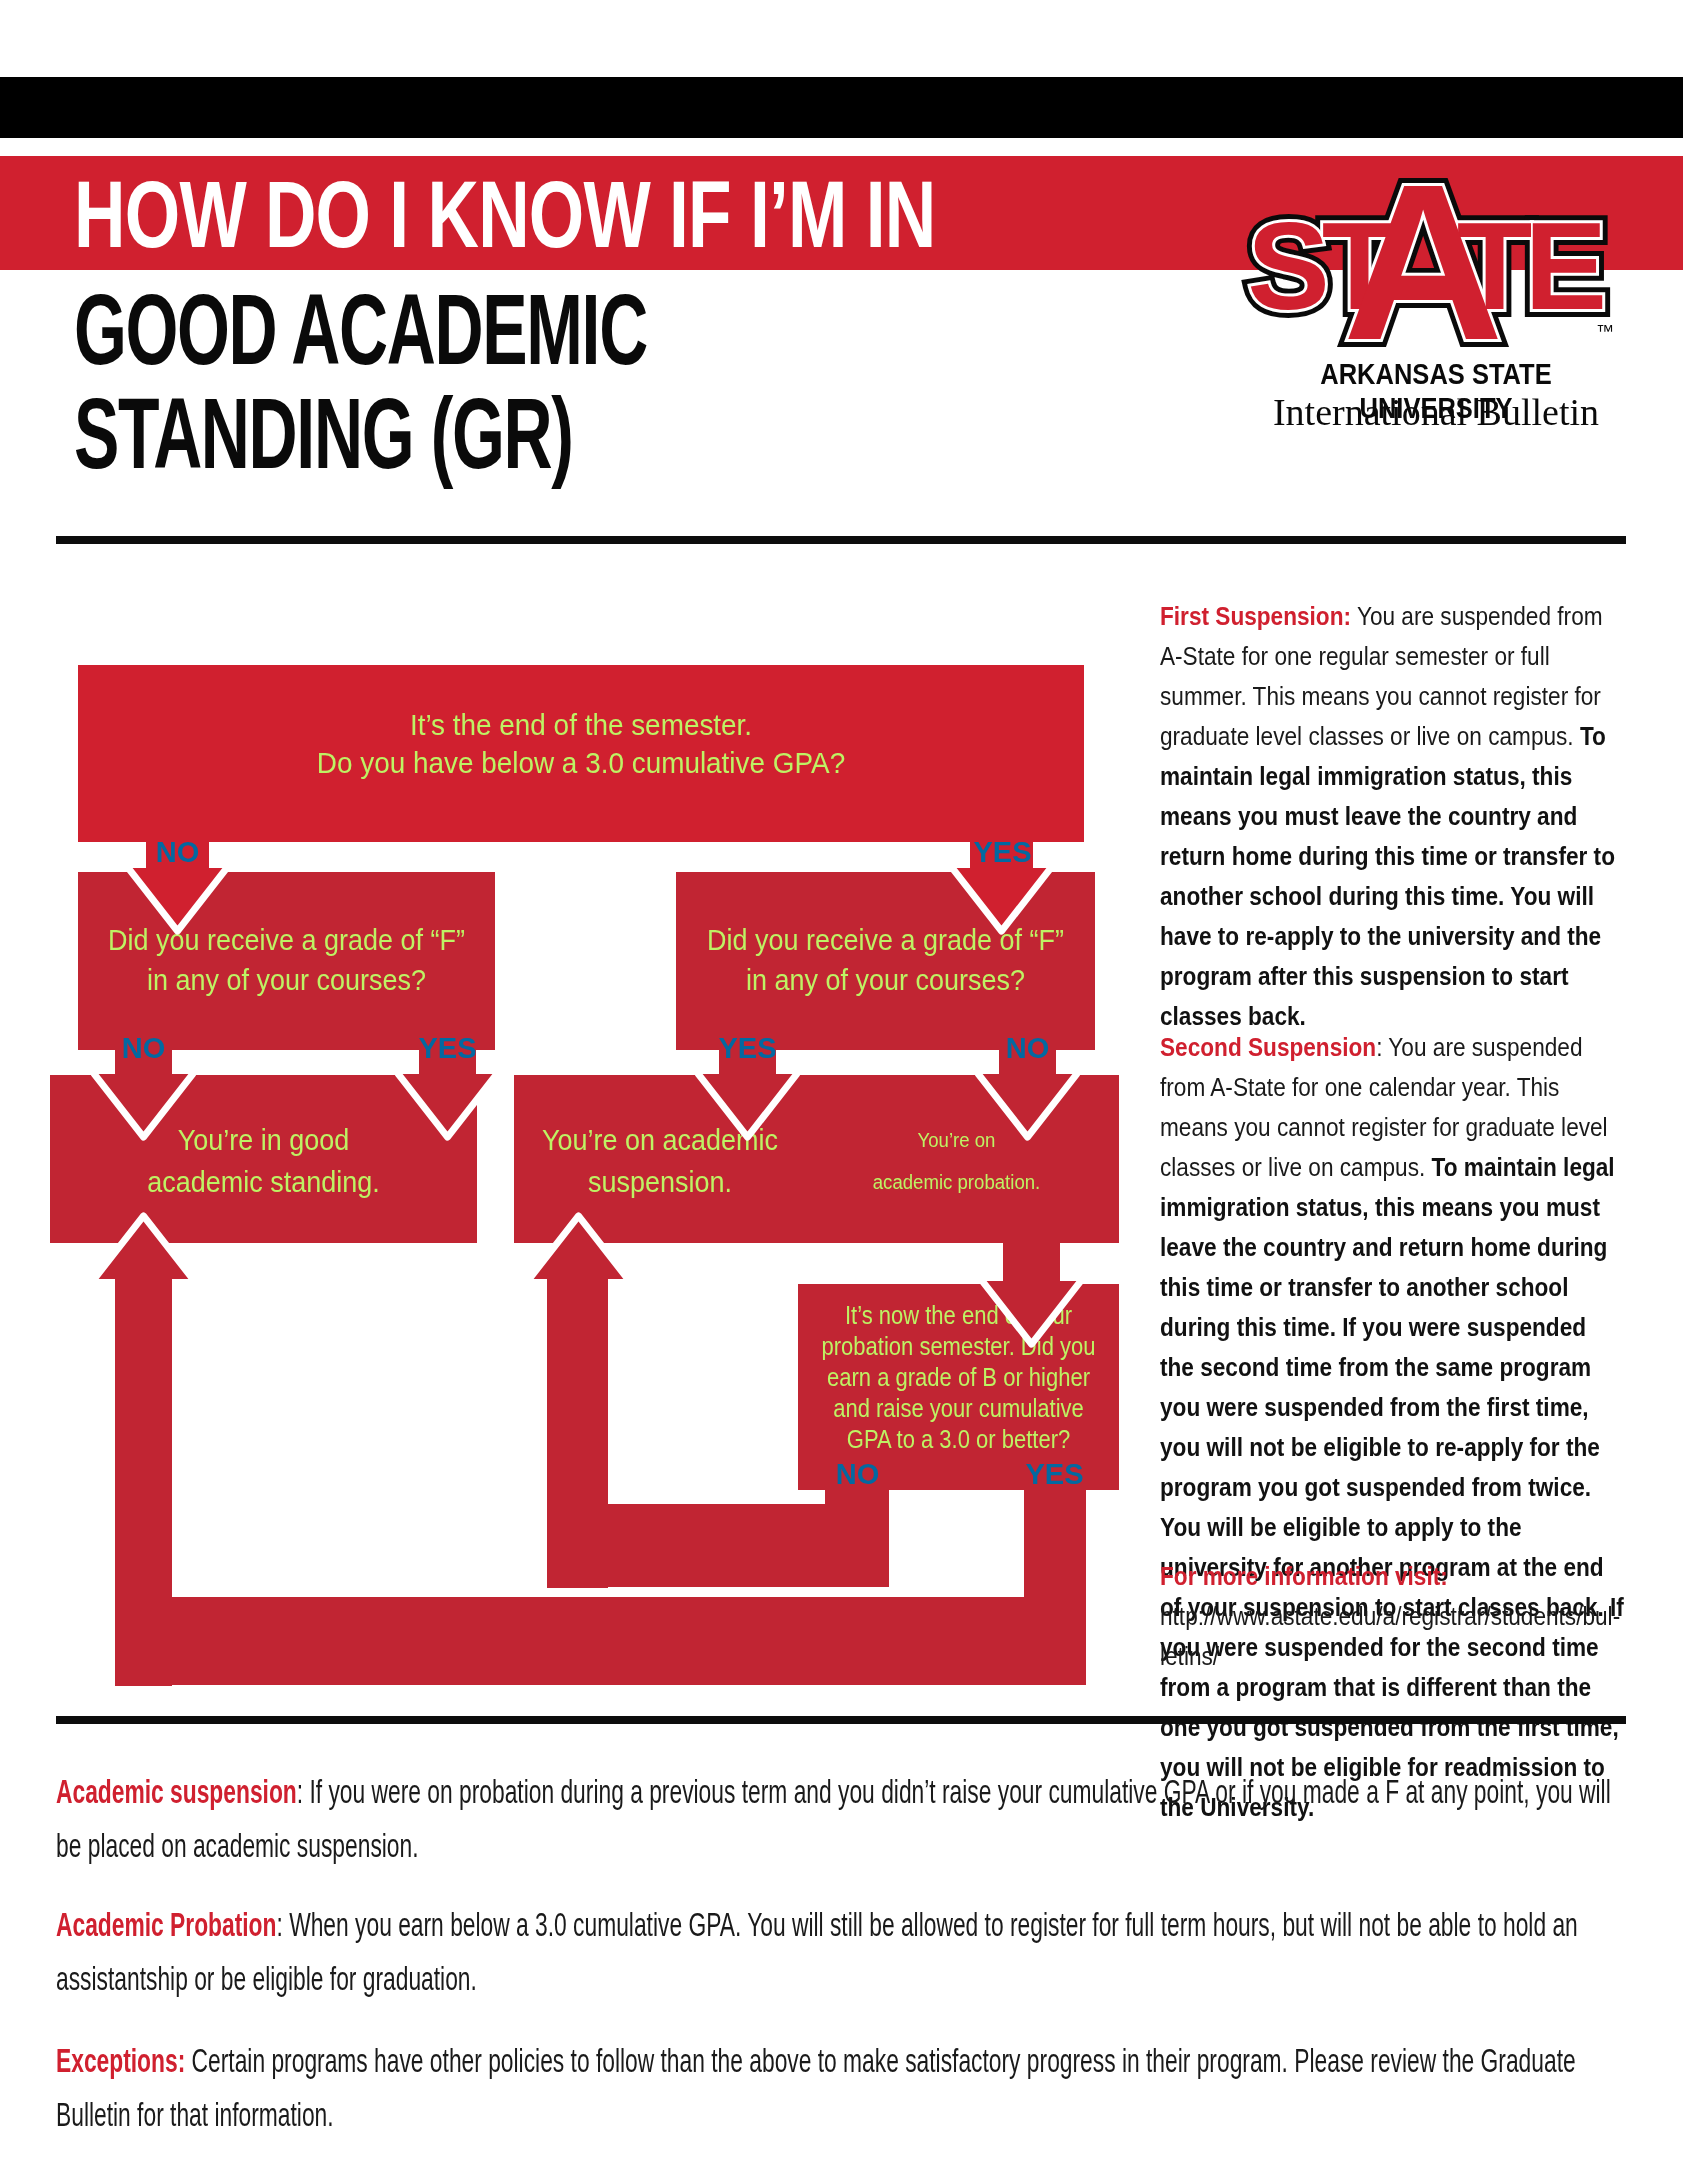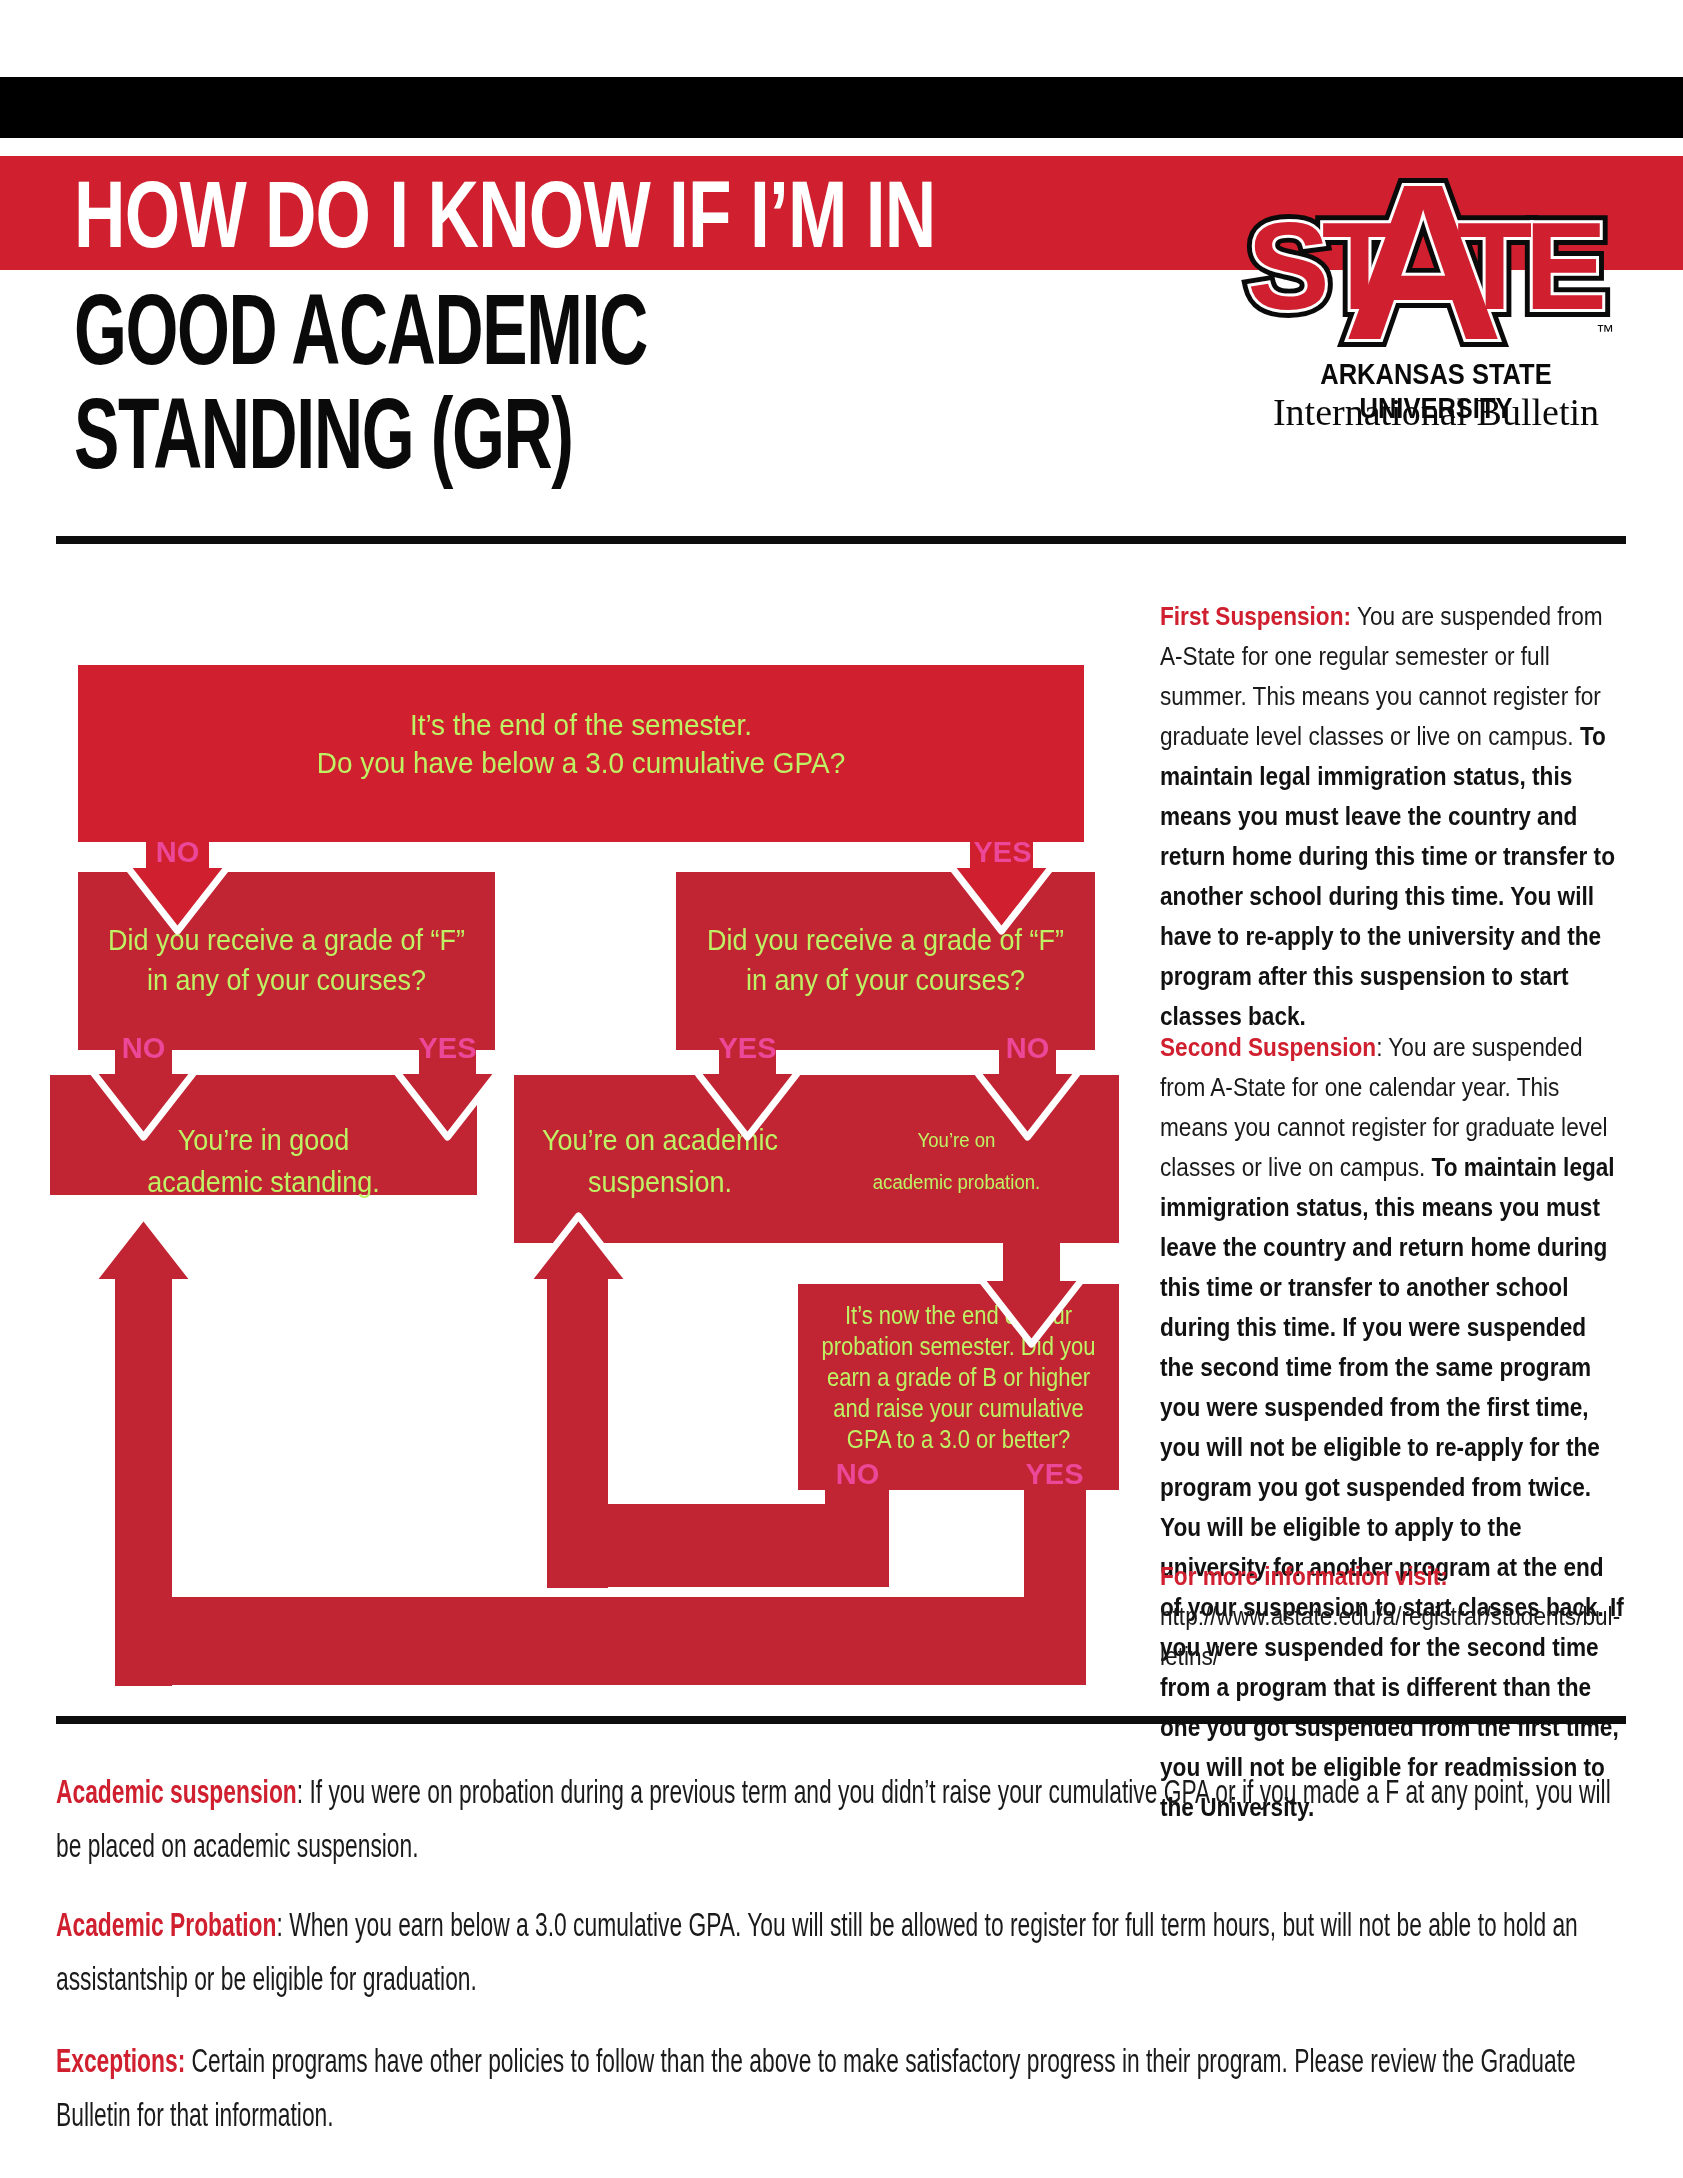--- a/index.html
+++ b/index.html
@@ -27,21 +27,21 @@
   
   .fbox{position:absolute;background:var(--dk);color:#bef264;text-align:center;z-index:1;box-sizing:border-box;}
   .fbox.bright{background:var(--br);}
   .ln{transform:scaleX(.93);transform-origin:center;white-space:nowrap;}
   .sh{position:absolute;background:var(--dk);z-index:2;}
   .sh.bright{background:var(--br);}
   .ah{position:absolute;z-index:4;}
   .ah polygon{fill:var(--dk);}
   .ah.bright polygon{fill:var(--br);}
   .ah polyline{fill:none;stroke:#fff;stroke-width:7;stroke-linejoin:round;stroke-linecap:round;}
-  .lbl{position:absolute;width:119px;text-align:center;color:#ec4899;font-weight:bold;
+  .lbl{position:absolute;width:119px;text-align:center;color:#0369a1;font-weight:bold;
        font-size:29px;z-index:6;letter-spacing:0;}
   
   .sidebar{position:absolute;left:1160px;top:552px;width:465px;color:var(--ink);}
   .squeeze{width:535px;transform:scaleX(.87);transform-origin:left top;font-size:26px;line-height:40px;}
   .sb-p{position:absolute;left:0;}
   .seg-lead{color:var(--br);font-weight:bold;}
   .seg-b{font-weight:bold;color:#111;}
   .seg-n{font-weight:normal;}
   
   .notes{position:absolute;left:56px;top:1721px;width:1574px;color:var(--ink);}
@@ -135,21 +135,21 @@
     </svg>
   <div class="lbl" style="left:688px;top:988px;">YES</div>
 
   <div class="sh" style="left:999px;top:1001px;width:57px;height:34px;"></div>
   <svg class="ah" style="left:972px;top:1024px;" width="111" height="75" viewBox="-6 -6 112 76">
     <polygon points="0,0 100,0 50,64"></polygon>
       <polyline points="0,0 50,64 100,0"></polyline>
     </svg>
   <div class="lbl" style="left:968px;top:988px;">NO</div>
 
-  <div class="fbox" style="left:50px;top:1031px;width:427px;height:120px;padding-top:44px;font-size:29px;line-height:42px;">
+  <div class="fbox" style="left:50px;top:1031px;width:427px;height:168px;padding-top:44px;font-size:29px;line-height:42px;">
     <div class="ln">You’re in good</div>
     <div class="ln">academic standing.</div>
   </div>
   <div class="fbox" style="left:514px;top:1031px;width:292px;height:168px;padding-top:44px;font-size:29px;line-height:42px;">
     <div class="ln">You’re on academic</div>
     <div class="ln">suspension.</div>
   </div>
   <div class="fbox" style="left:794px;top:1031px;width:325px;height:168px;padding-top:44px;font-size:20px;line-height:42px;">
     <div class="ln">You’re on</div>
     <div class="ln">academic probation.</div>

